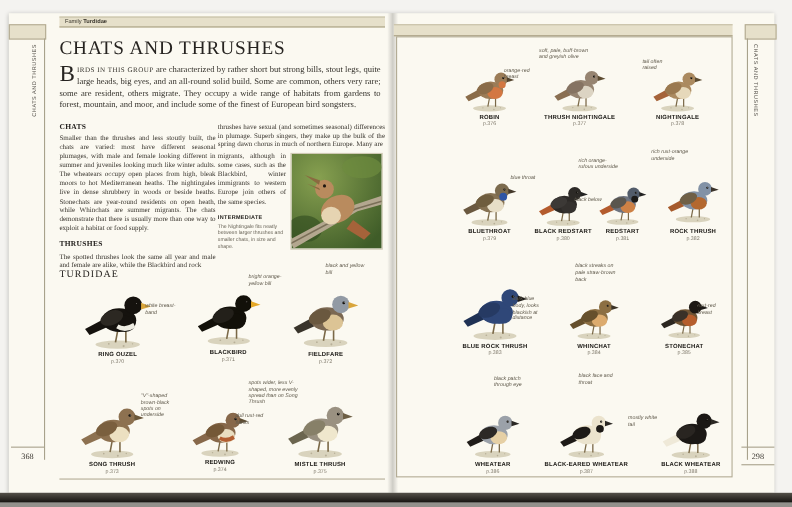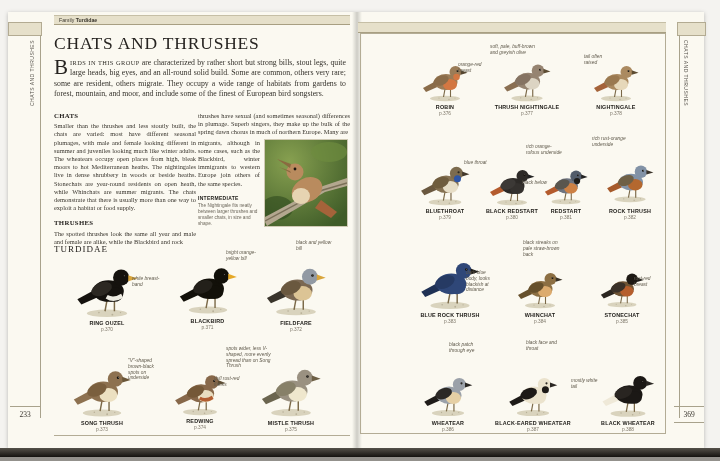--- a/index.html
+++ b/index.html
@@ -70,21 +70,21 @@
 <body>
 
 <div class="spread">
 
   <div class="page page-left">
     <div class="side-tab" style="left:0;top:10px;width:32px;"></div>
     <div class="side-rule" style="left:32px;top:23px;height:383px;"></div>
     <div class="vtext up" style="left:21px;top:28px;">CHATS AND THRUSHES</div>
     <div class="folio" style="left:2px;top:394px;">
       <span class="frule"></span>
-      <span>233</span>
+      <span>368</span>
     </div>
 
     <div class="family-bar" style="left:46px;top:3px;width:296px;">
       <span>Family</span>&nbsp;<b>Turdidae</b>
     </div>
 
     <h1 class="title" style="left:46px;top:21px;">CHATS AND THRUSHES</h1>
 
     <p class="intro" style="left:46px;top:46px;width:292px;"><span class="dropcap">B</span><span class="lead">IRDS IN THIS GROUP</span><span> are characterized by rather short but strong bills, stout legs, quite large heads, big eyes, and an all-round solid build. Some are common, others very rare; some are resident, others migrate. They occupy a wide range of habitats from gardens to forest, mountain, and moor, and include some of the finest of European bird songsters.</span></p>
 
@@ -290,21 +290,21 @@
 
   <div class="page page-right">
     <div class="top-bar" style="left:0;top:10px;width:308px;"></div>
     <div class="panel-box" style="left:2px;top:21px;width:304px;height:399px;"></div>
 
     <div class="side-tab" style="left:319px;top:10px;width:27px;"></div>
     <div class="side-rule" style="left:321px;top:23px;height:383px;"></div>
     <div class="vtext down" style="left:325px;top:28px;">CHATS AND THRUSHES</div>
     <div class="folio" style="left:316px;top:394px;">
       <span class="frule"></span>
-      <span>369</span>
+      <span>298</span>
       <span class="frule2"></span>
     </div>
 
     <div class="bird-card" style="left:44px;top:28px;width:86px;">
       <div class="ann" style="left:56px;top:22px;width:30px;">orange-red breast</div>
       <span class="bird-slot" style="width:50px;height:46px;margin-top:16px;">
           <svg viewBox="0 0 100 92" xmlns="http://www.w3.org/2000/svg">
     <ellipse cx="50" cy="85" rx="30" ry="5.5" fill="#d9d3bd"></ellipse>
     <circle cx="38" cy="84" r="1.2" fill="#b8b098"></circle>
     <circle cx="58" cy="87" r="1.4" fill="#b8b098"></circle>

